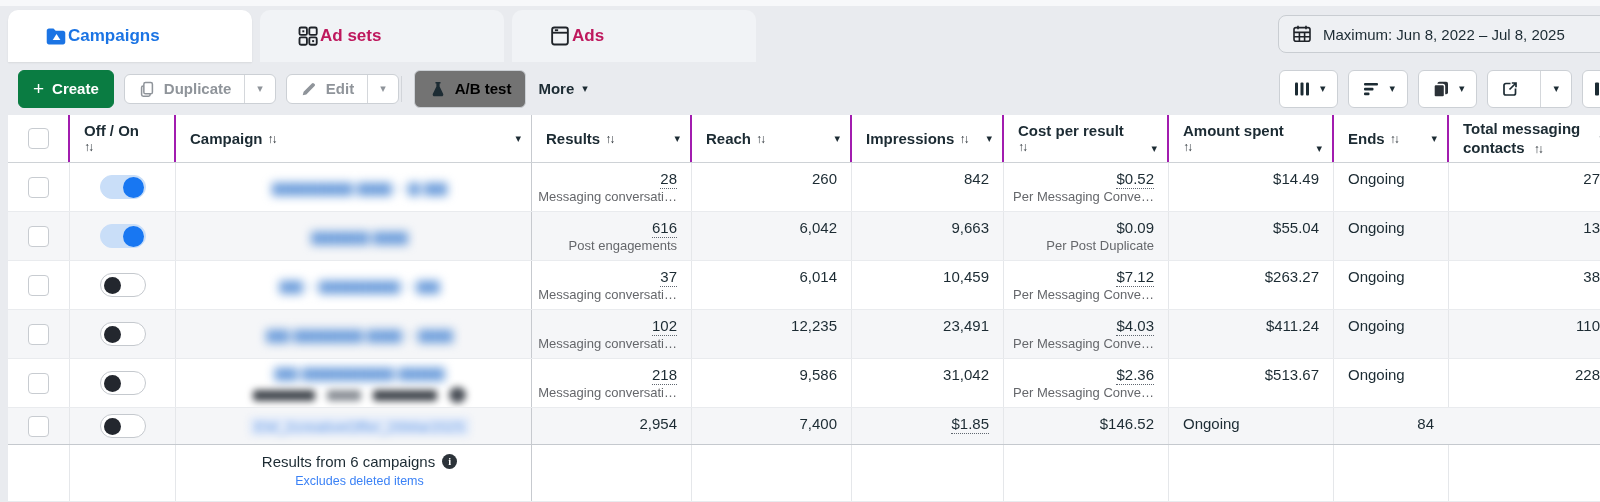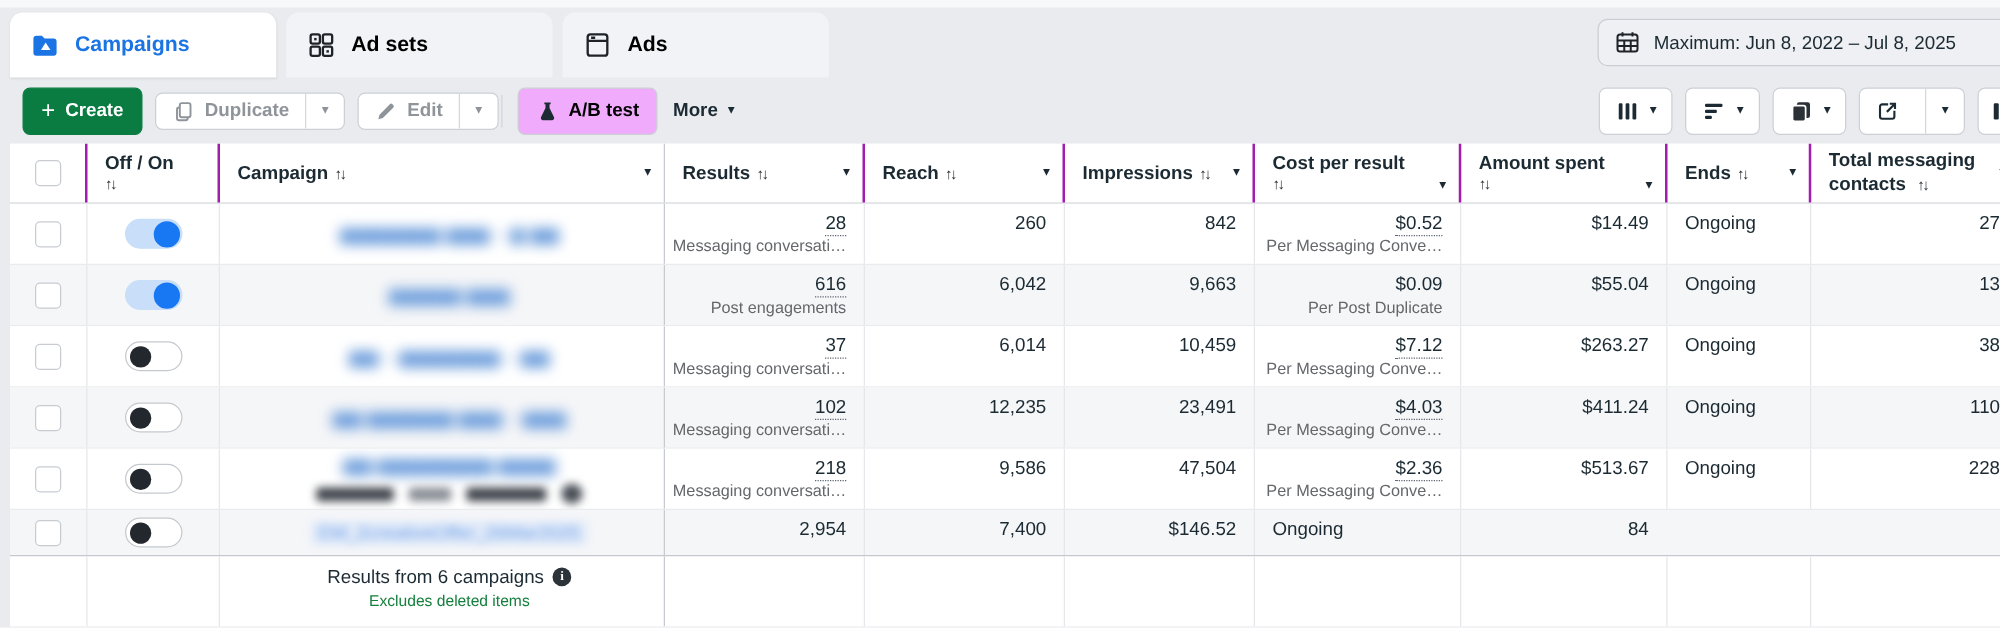--- a/index.html
+++ b/index.html
@@ -3,32 +3,32 @@
 <meta charset="utf-8">
 <style>
   * { margin:0; padding:0; box-sizing:border-box; }
   html,body { width:1600px; height:502px; }
   body { font-family:"Liberation Sans","DejaVu Sans",sans-serif; color:#1c2b33; background:#e9ebef; }
   .screen { position:relative; width:1600px; height:502px; overflow:hidden; background:#e9ebef; }
   .topstrip { height:6px; background:#f7f8fa; }
 
   
   .tabbar { display:flex; align-items:flex-start; padding:4px 0 0 8px; height:56px; }
-  .tab { display:flex; align-items:center; gap:12px; width:213px; height:52px; padding:0 0 0 16px;
+  .tab { display:flex; align-items:center; width:244px; height:52px; padding:0 0 0 36px;
          border-radius:10px 10px 0 0; margin-right:8px; background:#f1f3f6; cursor:pointer; }
   .tab.active { background:#ffffff; box-shadow:0 1px 2px rgba(0,0,0,.08); }
-  .tab .tab-label { font-size:17px; font-weight:700; color:#000000; }
+  .tab .tab-label { font-size:17px; font-weight:700; color:#be185d; }
   .tab.active .tab-label { color:#1b74e4; }
   .date-btn { margin-left:auto; margin-right:-8px; margin-top:5px; display:flex; align-items:center; gap:10px;
               height:38px; padding:0 14px 0 12px; min-width:330px; background:#eef0f3; border:1px solid #c9cdd2;
               border-radius:8px; font-size:15px; color:#1c2b33; white-space:nowrap; }
 
   
   .toolbar { display:flex; align-items:center; height:53px; padding:0 0 0 18px; }
-  .btn { display:flex; align-items:center; gap:8px; height:38px; padding:0 14px; background:#f0abfc;
+  .btn { display:flex; align-items:center; gap:8px; height:38px; padding:0 14px; background:#737373;
          border:1px solid #ccd0d5; border-radius:6px; font-size:15px; font-weight:700; cursor:pointer; white-space:nowrap; }
   .btn.green { background:#0a7c42; border-color:#0a7c42; color:#ffffff; }
   .split { display:flex; height:30px; background:#fff; border:1px solid #ccd0d5; border-radius:6px; overflow:hidden; margin-left:10px;text-align:right; }
   .split .seg { display:flex; align-items:center; gap:8px; padding:0 13px; font-size:15px; font-weight:700; cursor:pointer; }
   .split .seg.arrow { border-left:1px solid #d4d7db; padding:0 12px; }
   .disabled-txt { color:#8f949a; }
   .vdivider { width:1px; height:26px; background:#d2d5da; margin:0 12px 0 2px; }
   .more-btn { display:flex; align-items:center; gap:8px; padding:0 12px; height:38px; font-size:15px; font-weight:700; cursor:pointer; }
   .caret-glyph { font-size:11px; line-height:1; color:#1c2b33; }
   .caret-glyph.gray { color:#8f949a; }
@@ -78,21 +78,21 @@
   .badges .b1{ width:62px; } .badges .b2{ width:34px; background:#8a8f96; } .badges .b3{ width:64px; }
   .badges .dot{ width:17px; height:16px; border-radius:50%; background:#4a4f57; }
 
   .tfoot { height:57px; border-top:1px solid #c5c9ce; margin-top:-1px; background:#fff; }
   .tfoot .td { height:100%; }
   .tfoot .camp { justify-content:flex-start; padding-top:8px; }
   .summary-line { display:flex; align-items:center; gap:7px; font-size:15px; }
   .info-icon { display:inline-flex; align-items:center; justify-content:center; width:15px; height:15px;
                border-radius:50%; background:#2c3339; color:#fff; font-size:10.5px; font-weight:700;
                font-family:"Liberation Serif","DejaVu Serif",serif; }
-  .note { font-size:12.5px; color:#15803d; margin-top:4px; }
+  .note { font-size:12.5px; color:#3b82f6; margin-top:4px; }
 
   svg { display:block; flex:none; }
 </style>
 </head>
 <body>
 
 <div class="screen">
   <div class="topstrip"></div>
 
   <div class="tabbar">
@@ -400,41 +400,42 @@
         <span class="redacted">▆▆ ▆▆▆▆▆▆▆▆ ▆▆▆▆</span>
         <div class="badges">
             <span class="b b1"></span>
             <span class="b b2"></span>
             <span class="b b3"></span>
             <span class="dot"></span>
           </div>
       </div>
       <div class="td num"><span class="dotted">218</span><div class="sub">Messaging conversati…</div></div>
       <div class="td num">9,586</div>
-      <div class="td num">47,504</div>
+      <div class="td num">31,042</div>
       <div class="td num"><span class="dotted">$2.36</span><div class="sub">Per Messaging Conve…</div></div>
       <div class="td num">$513.67</div>
       <div class="td ends">Ongoing</div>
       <div class="td contacts">228</div>
     </div>
 
     <div class="grid tr alt cut">
       <div class="td center">
           <div class="checkbox"></div>
         </div>
       <div class="td center">
           <div class="toggle">
             <div class="knob"></div>
           </div>
         </div>
       <div class="td strong camp">
           <span class="redacted lite">EM_2creativeOffer_26Mar2025</span>
         </div>
       <div class="td num">2,954</div>
       <div class="td num">7,400</div>
+      <div class="td num"><span class="dotted">$1.85</span></div>
       <div class="td num">$146.52</div>
       <div class="td ends">Ongoing</div>
       <div class="td contacts">84</div>
     </div>
 
     <div class="grid tfoot">
       <div class="td"></div>
       <div class="td"></div>
       <div class="td strong camp">
         <div class="summary-line">

